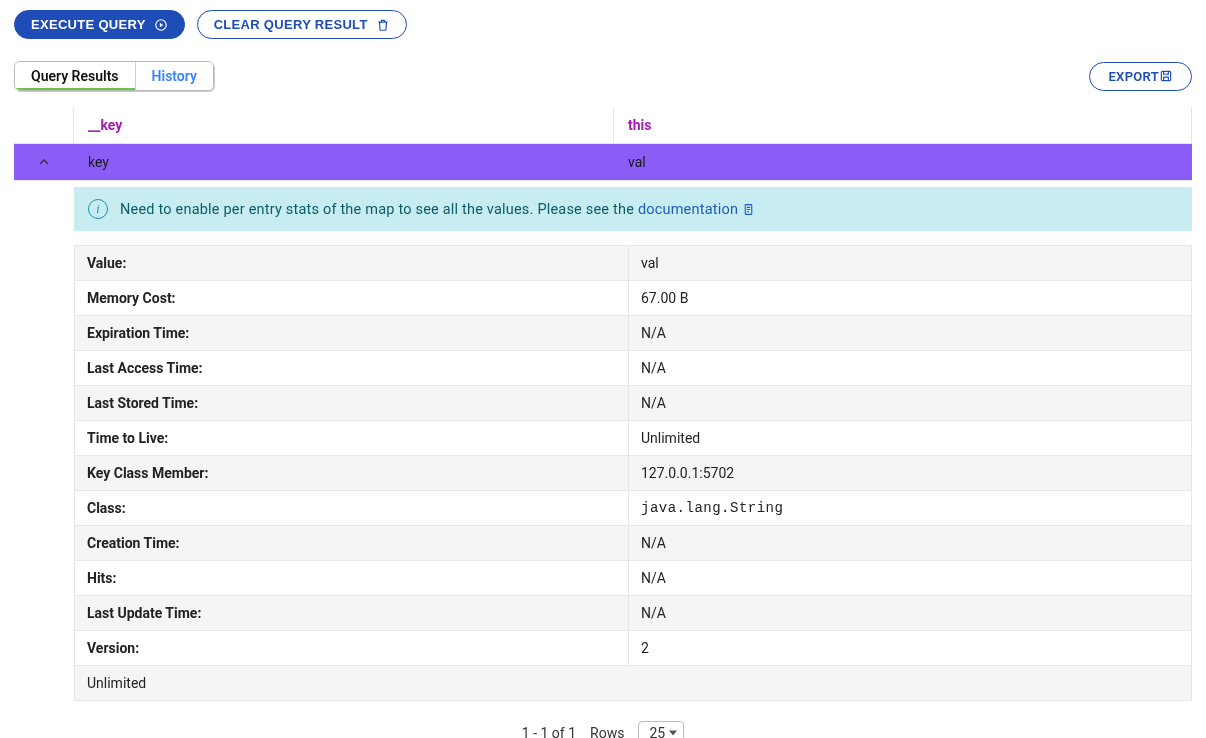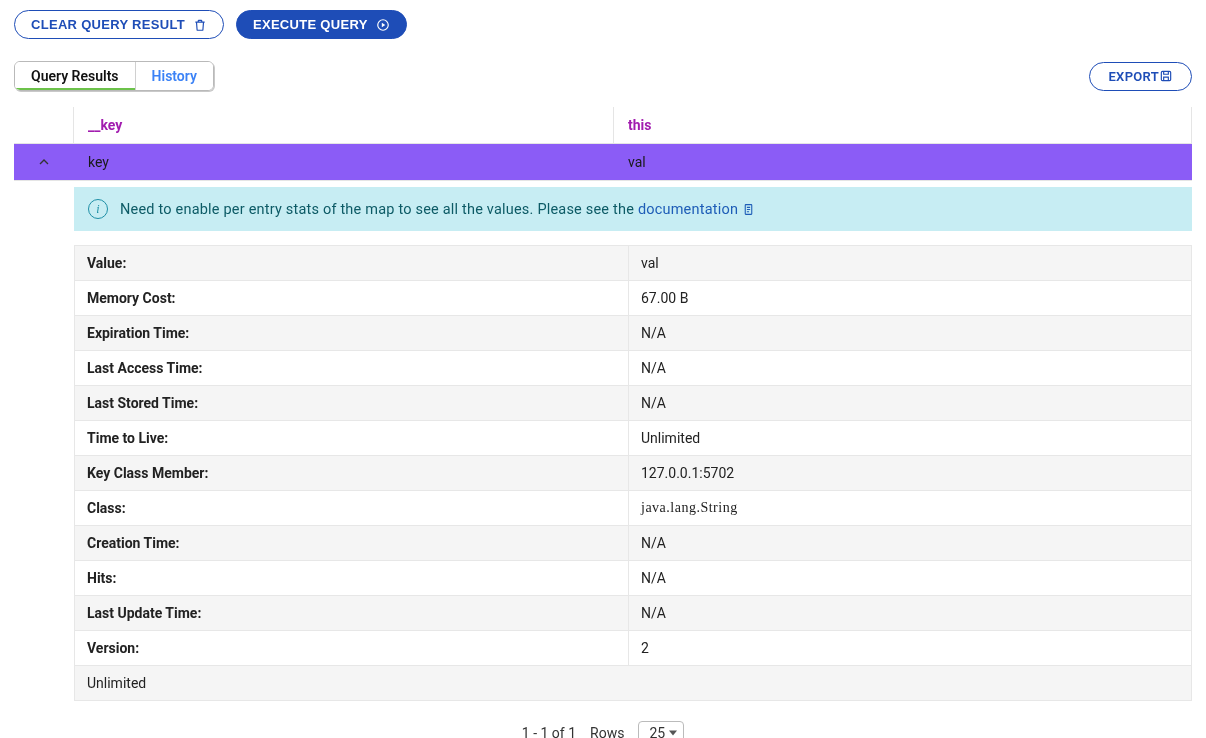--- a/index.html
+++ b/index.html
@@ -89,51 +89,51 @@
     display: flex; border: 1px solid #e7e7e7; border-top: none;
   }
   .detail-row:first-child { border-top: 1px solid #e7e7e7; }
   .detail-row:nth-child(odd) { background: #f5f5f5; }
   .detail-row:nth-child(even) { background: #fff; }
   .detail-label {
     flex: 0 0 554px; padding: 9px 12px; font-weight: 700; color: #222;
     border-right: 1px solid #e7e7e7;
   }
   .detail-val { flex: 1; padding: 9px 12px; color: #222; }
-  .mono { font-family: Liberation Serif, serif; letter-spacing: 0.5px; }
+  .mono { font-family: Liberation Mono, monospace; letter-spacing: 0.5px; }
 
   .pager {
     display:flex; align-items:center; justify-content:center; gap: 14px;
     margin-top: 20px; color:#333; font-size: 14px;
   }
   .pager .sel {
     border:1px solid #bbb; border-radius:4px; padding:3px 18px 3px 10px;
     position:relative; cursor:pointer;
   }
   .pager .sel::after{
     content:""; position:absolute; right:6px; top:50%; width:0;height:0;
     border-left:4px solid transparent;border-right:4px solid transparent;
     border-top:5px solid #555; transform:translateY(-50%);
   }
 </style>
 </head>
 <body>
 
 <div class="toolbar">
-  <button class="btn btn-outline">
-    <span>CLEAR QUERY RESULT</span>
-    <svg class="icon-svg" viewBox="0 0 24 24" fill="none" stroke="#1e4db7" stroke-width="2">
-      <path d="M4 7h16M9 7V5a1 1 0 011-1h4a1 1 0 011 1v2M6 7l1 13a1 1 0 001 1h8a1 1 0 001-1l1-13"></path>
-    </svg>
-  </button>
   <button class="btn btn-primary">
     <span>EXECUTE QUERY</span>
     <svg class="icon-svg" viewBox="0 0 24 24" fill="none" stroke="#fff" stroke-width="2">
       <circle cx="12" cy="12" r="9"></circle>
         <path d="M10 8l6 4-6 4z" fill="#fff" stroke="none"></path>
+    </svg>
+  </button>
+  <button class="btn btn-outline">
+    <span>CLEAR QUERY RESULT</span>
+    <svg class="icon-svg" viewBox="0 0 24 24" fill="none" stroke="#1e4db7" stroke-width="2">
+      <path d="M4 7h16M9 7V5a1 1 0 011-1h4a1 1 0 011 1v2M6 7l1 13a1 1 0 001 1h8a1 1 0 001-1l1-13"></path>
     </svg>
   </button>
 </div>
 
 <div class="midbar">
   <div class="tabs">
     <div class="tab active">Query Results</div>
     <div class="tab">History</div>
   </div>
   <div class="export-btn">

